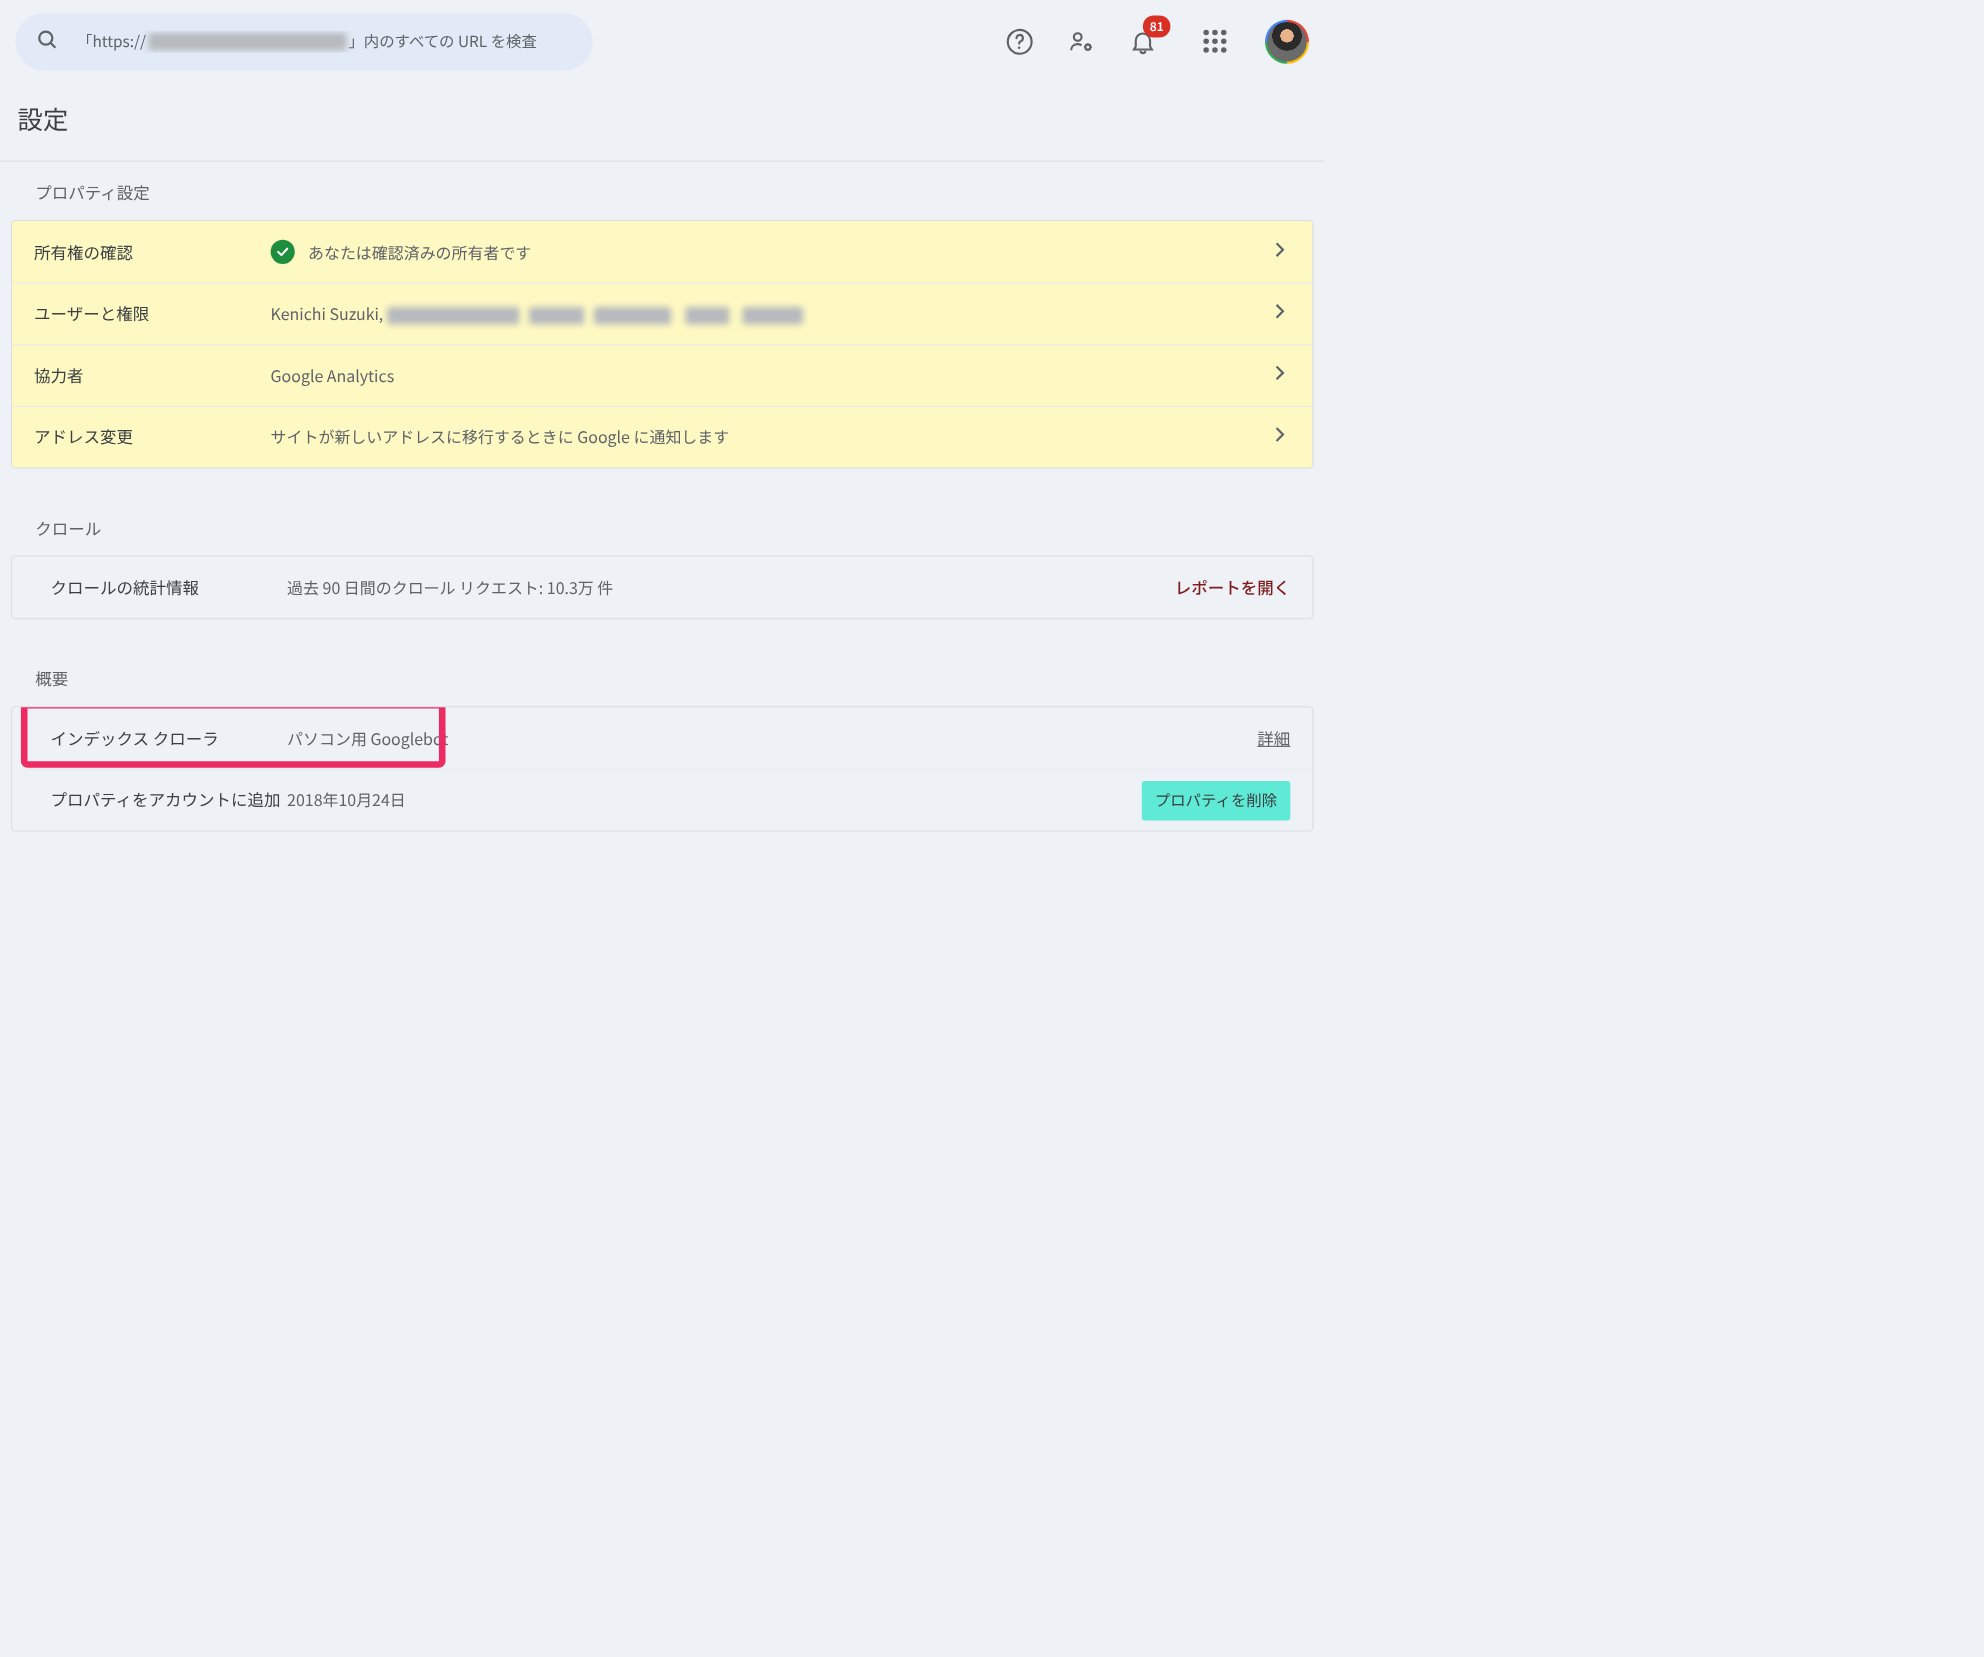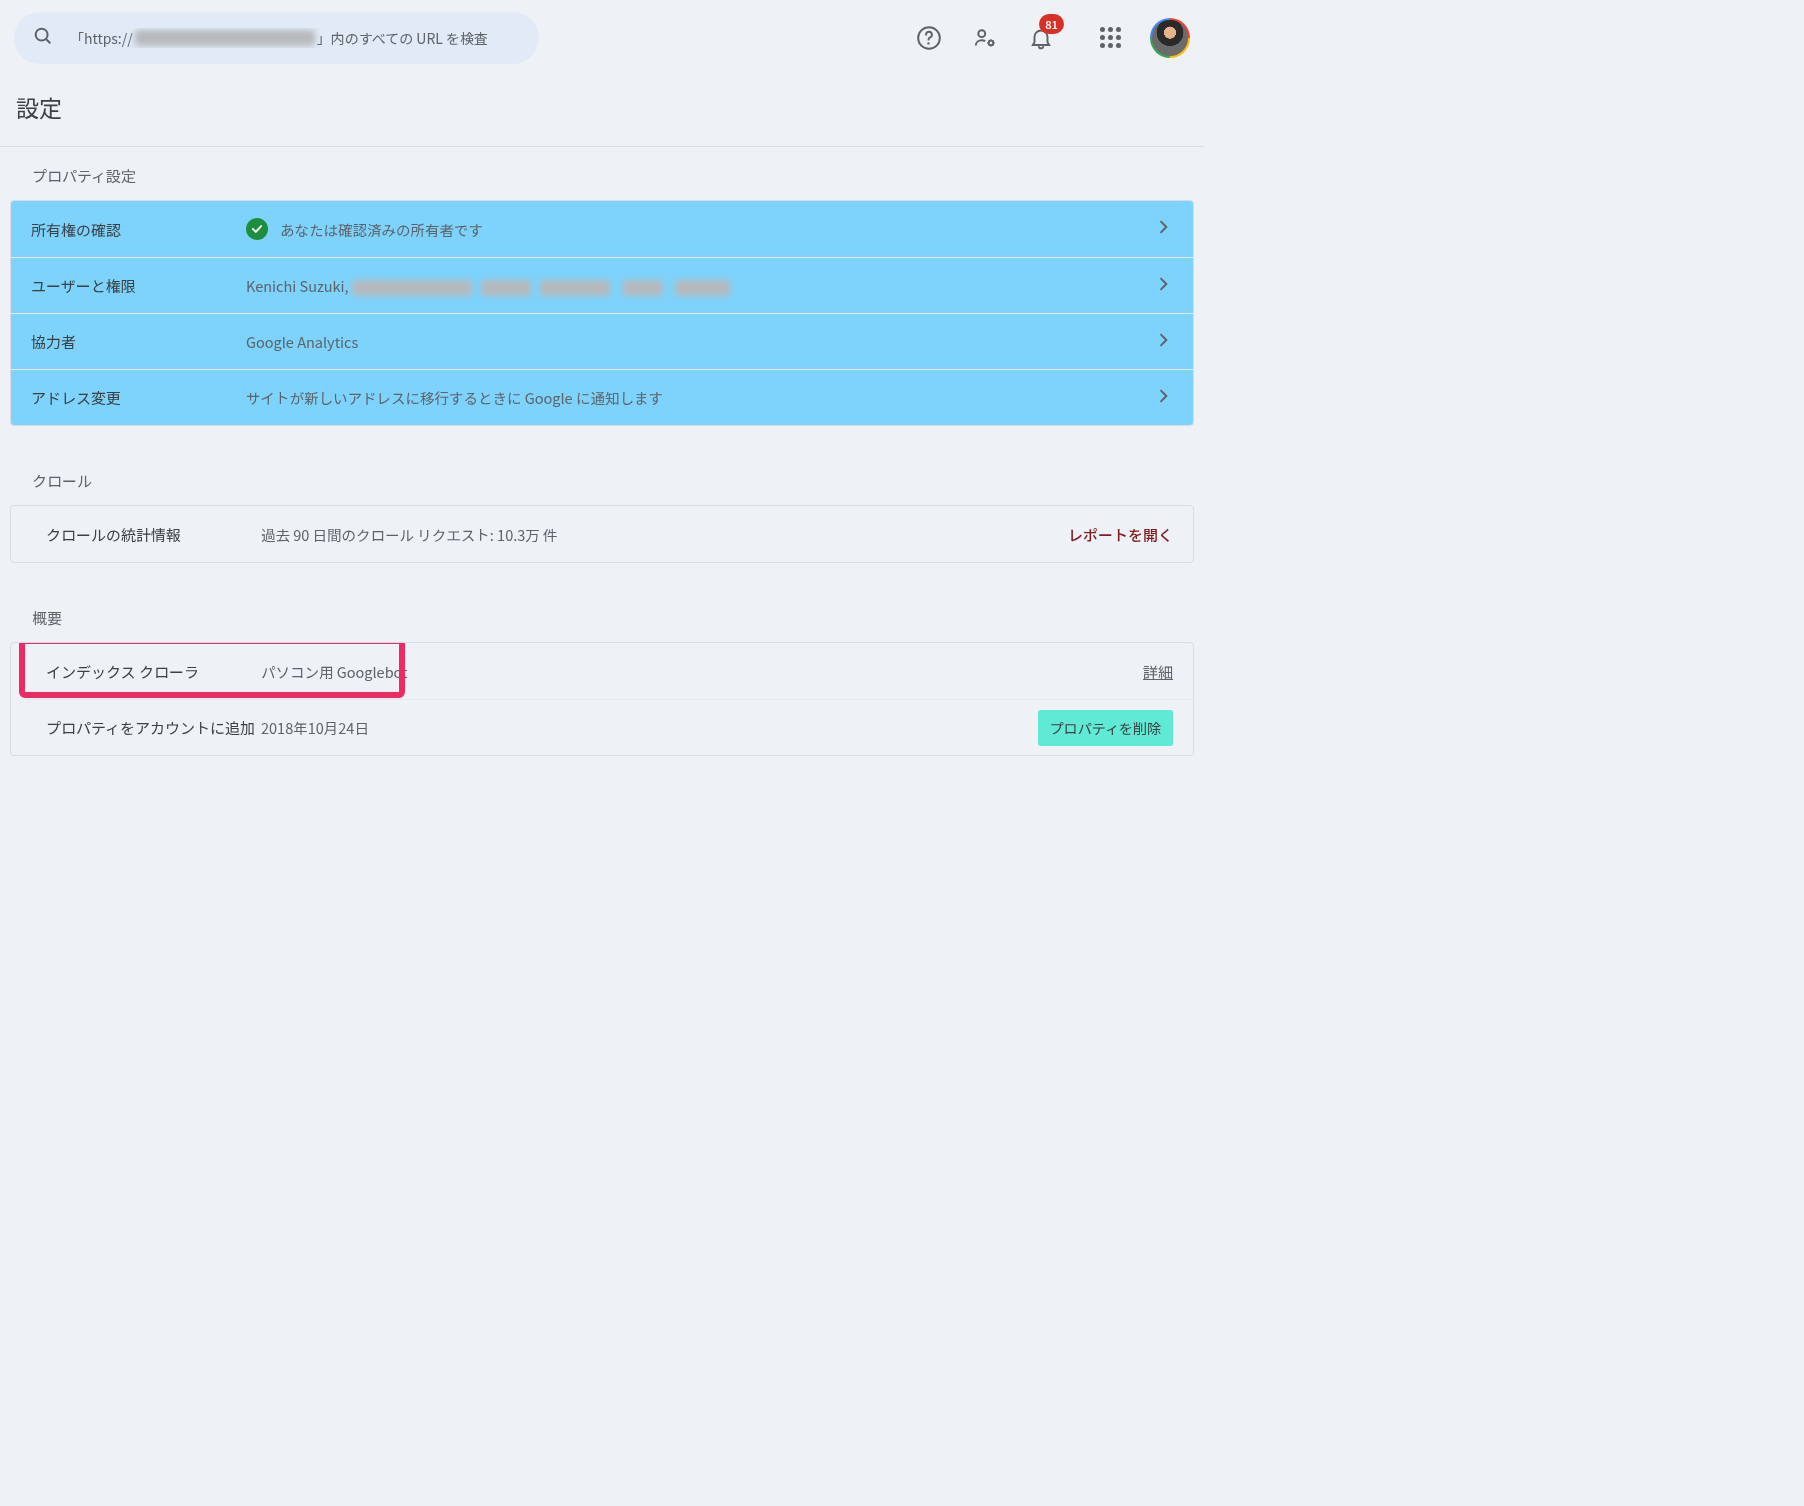--- a/index.html
+++ b/index.html
@@ -48,21 +48,21 @@
   .header-icons {
     display: flex;
     align-items: center;
     gap: 28px;
   }
   .icon-btn {
     width: 28px;
     height: 28px;
     display: flex;
     align-items: center;
-    justify-content: flex-end;
+    justify-content: flex-start;
     cursor: pointer;
     position: relative;
   }
   .badge {
     position: absolute;
     top: -10px;
     right: -10px;
     background: #d93025;
     color: #fff;
     font-size: 11px;
@@ -91,21 +91,21 @@
     font-weight: 400;
   }
   .divider { height: 1px; background: #dadce0; margin: 0 0 0 0; }
   
   .section-label {
     color: #5f6368;
     font-size: 15px;
     padding: 18px 32px 14px;
   }
   .card {
-    background: #7dd3fc;
+    background: #fef9c3;
     border: 1px solid #dadce0;
     border-radius: 4px;
     margin: 0 10px;
     overflow: hidden;
   }
   .card-outline {
     background: transparent;
     border: 1px solid #dadce0;
     border-radius: 4px;
     margin: 0 10px;

